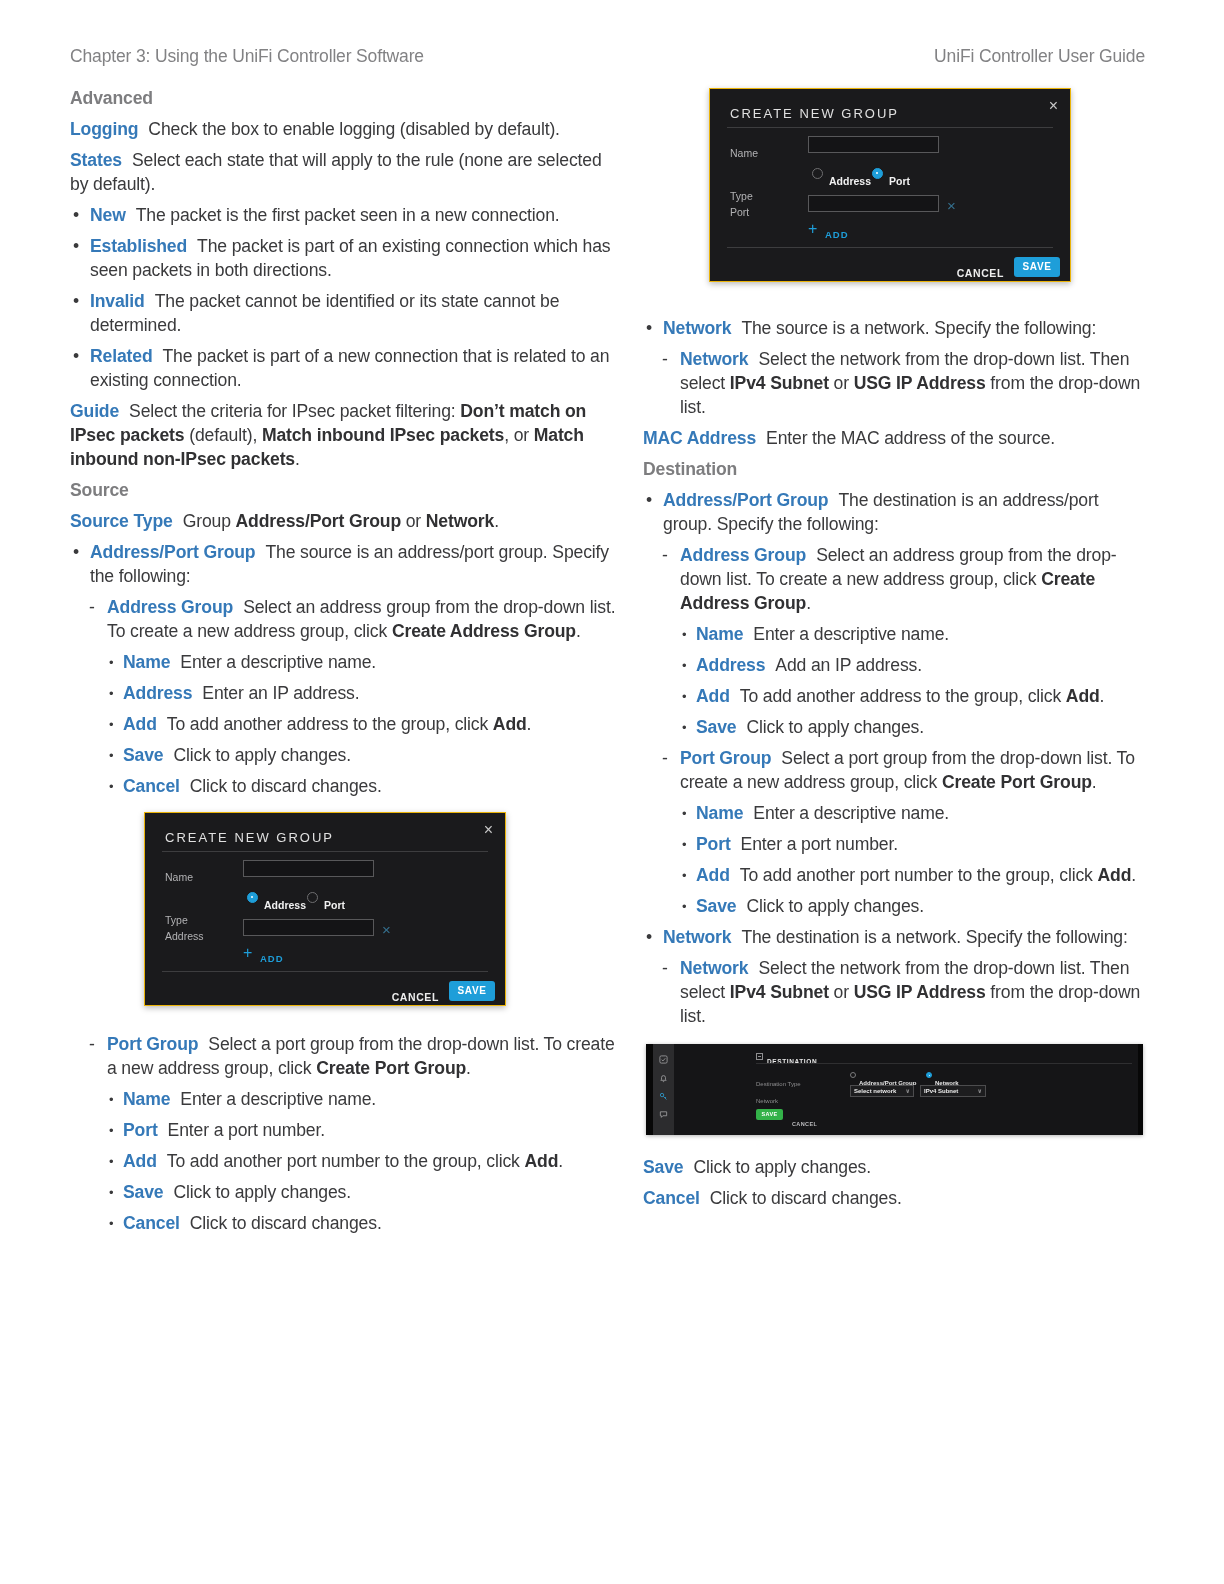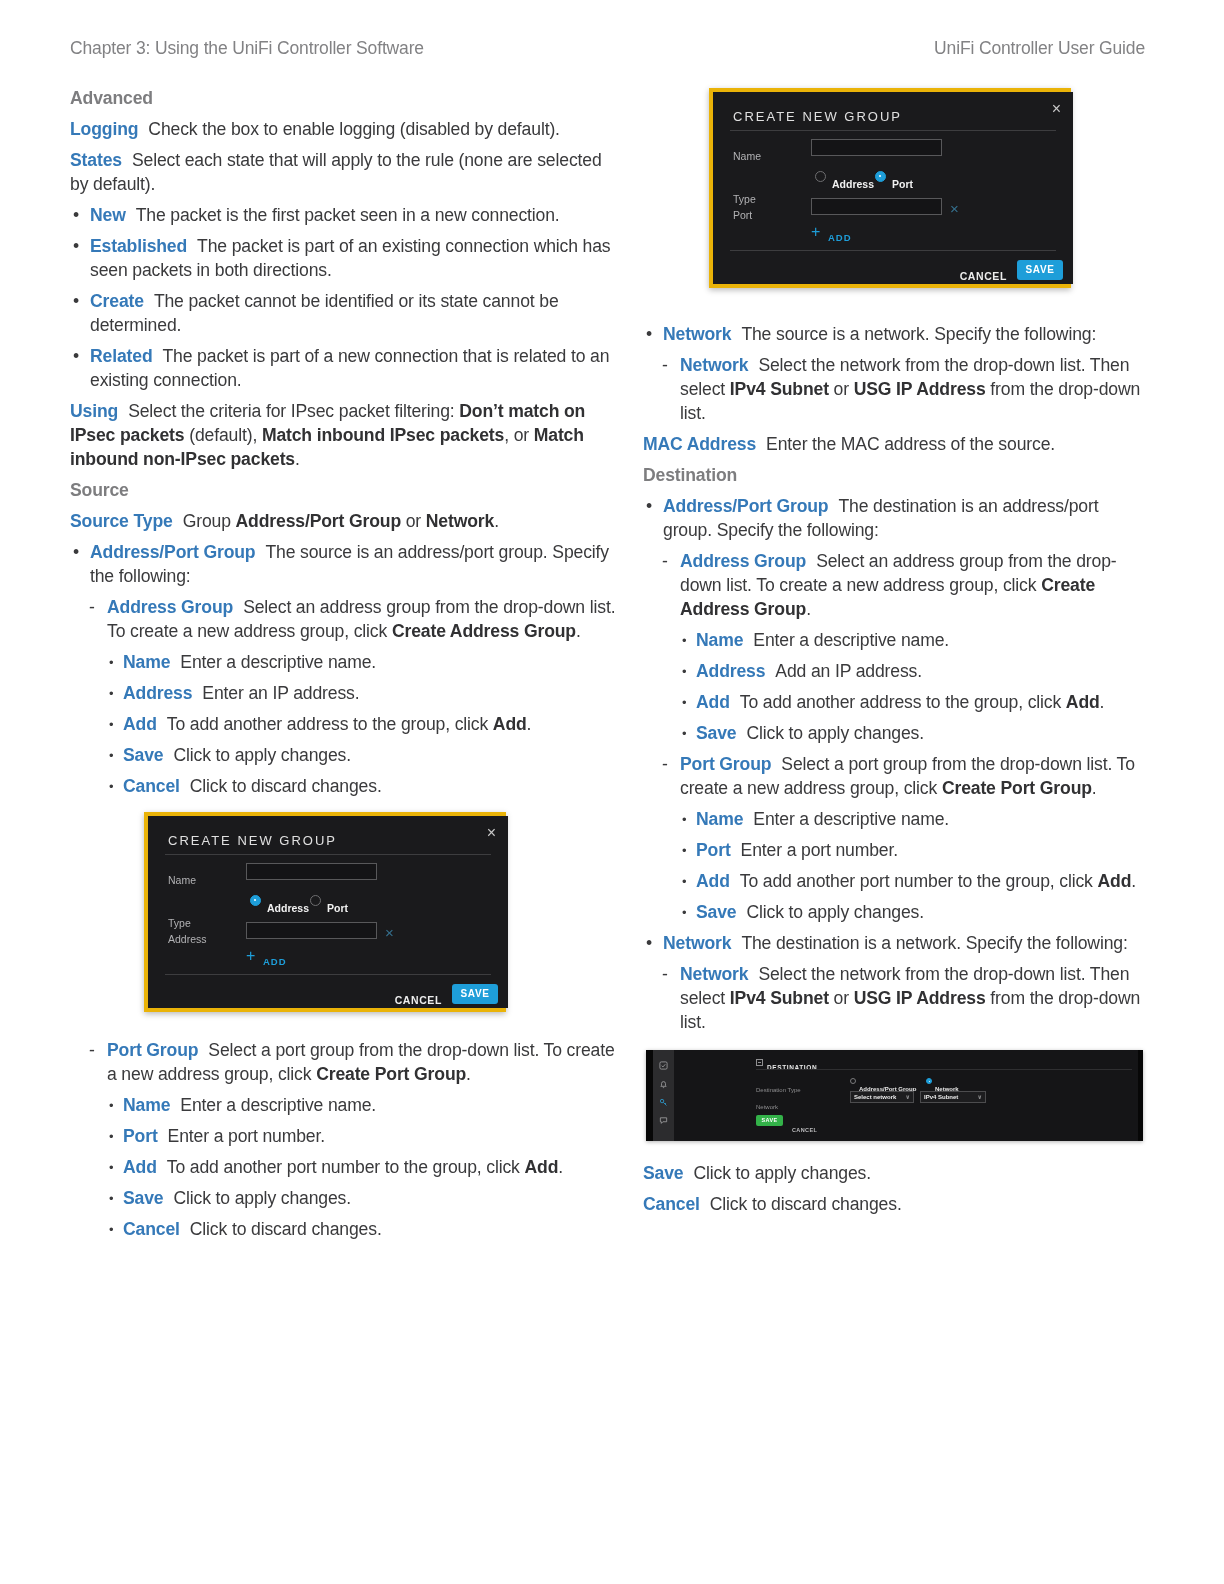--- a/index.html
+++ b/index.html
@@ -10,42 +10,42 @@
     color:#3a3a3c; font-size:17.6px; line-height:24px; letter-spacing:-0.15px;
   }
   .page { position:relative; width:1224px; height:1584px; background:#fff; overflow:hidden; }
 
   
   .hdr, .ftr {
     position:absolute; left:70px; right:79px;
     display:flex; justify-content:space-between;
     color:#828284; font-size:17.5px;
   }
-  .hdr { top:36px; }
+  .hdr { top:44px; }
   .ftr { top:1502px; }
 
   
   .colL { position:absolute; left:70px; top:86px; width:550px; }
   .colR { position:absolute; left:643px; top:86px; width:505px; }
 
   
   .ghead { font-weight:bold; color:#7d7d7f; margin:0 0 7px; }
   .p  { margin:0 0 7px; }
   .li { position:relative; margin:0 0 7px; }
   .l1 { padding-left:20px; }
   .l1 > .mk { position:absolute; left:3px; top:0; }
   .l2 { margin-left:19px; padding-left:18px; }
   .l2 > .mk { position:absolute; left:0; top:0; }
   .l3 { margin-left:37px; padding-left:16px; }
   .l3 > .mk { position:absolute; left:2px; top:1px; font-size:13px; }
   .term { font-weight:bold; color:#3579b8; margin-right:10px; }
   b { color:#313133; }
 
   
-  .shot { width:362px; border:4px solid #eab308; box-shadow:0 2px 6px rgba(0,0,0,.28); }
+  .shot { width:362px; border:1px solid #eab308; box-shadow:0 2px 6px rgba(0,0,0,.28); }
   .shotL { margin:14px 0 26px 74px; }
   .shotR { margin:2px 0 34px 66px; }
   .dlg { position:relative; width:360px; height:192px; background:#1a1a1c; letter-spacing:0; }
   .dtitle { position:absolute; top:13px; left:20px; font-size:13px; letter-spacing:2px; color:#e0e0e0; }
   .dclose { position:absolute; top:9px; right:12px; font-size:16px; color:#c9c9c9; line-height:16px; }
   .dsep { position:absolute; left:17px; right:17px; border-top:1px solid #3d3d3f; }
   .s1 { top:38px; } .s2 { top:158px; }
   .dlbl { position:absolute; left:20px; font-size:10.5px; color:#b2b2b4; }
   .lname { top:52px; } .ltype { top:95px; } .lfield { top:111px; }
   .dinput { position:absolute; left:98px; width:131px; height:17px; background:#141416; border:1px solid #58585a; }
@@ -107,25 +107,25 @@
     <p class="ghead">Advanced</p>
 
     <p class="p"><span class="term">Logging</span><span>Check the box to enable logging (disabled by default).</span></p>
 
     <p class="p"><span class="term">States</span><span>Select each state that will apply to the rule (none are selected by default).</span></p>
 
     <div class="li l1"><span class="mk">•</span><span class="term">New</span><span>The packet is the first packet seen in a new connection.</span></div>
 
     <div class="li l1"><span class="mk">•</span><span class="term">Established</span><span>The packet is part of an existing connection which has seen packets in both directions.</span></div>
 
-    <div class="li l1"><span class="mk">•</span><span class="term">Create</span><span>The packet cannot be identified or its state cannot be determined.</span></div>
+    <div class="li l1"><span class="mk">•</span><span class="term">Invalid</span><span>The packet cannot be identified or its state cannot be determined.</span></div>
 
     <div class="li l1"><span class="mk">•</span><span class="term">Related</span><span>The packet is part of a new connection that is related to an existing connection.</span></div>
 
-    <p class="p"><span class="term">Using</span><span>Select the criteria for IPsec packet filtering: </span><b>Don’t match on IPsec packets</b><span> (default), </span><b>Match inbound IPsec packets</b><span>, or </span><b>Match inbound non-IPsec packets</b><span>.</span></p>
+    <p class="p"><span class="term">Guide</span><span>Select the criteria for IPsec packet filtering: </span><b>Don’t match on IPsec packets</b><span> (default), </span><b>Match inbound IPsec packets</b><span>, or </span><b>Match inbound non-IPsec packets</b><span>.</span></p>
 
     <p class="ghead">Source</p>
 
     <p class="p"><span class="term">Source Type</span><span>Group </span><b>Address/Port Group</b><span> or </span><b>Network</b><span>.</span></p>
 
     <div class="li l1"><span class="mk">•</span><span class="term">Address/Port Group</span><span>The source is an address/port group. Specify the following:</span></div>
 
     <div class="li l2"><span class="mk">-</span><span class="term">Address Group</span><span>Select an address group from the drop-down list. To create a new address group, click </span><b>Create Address Group</b><span>.</span></div>
 
     <div class="li l3"><span class="mk">•</span><span class="term">Name</span><span>Enter a descriptive name.</span></div>

